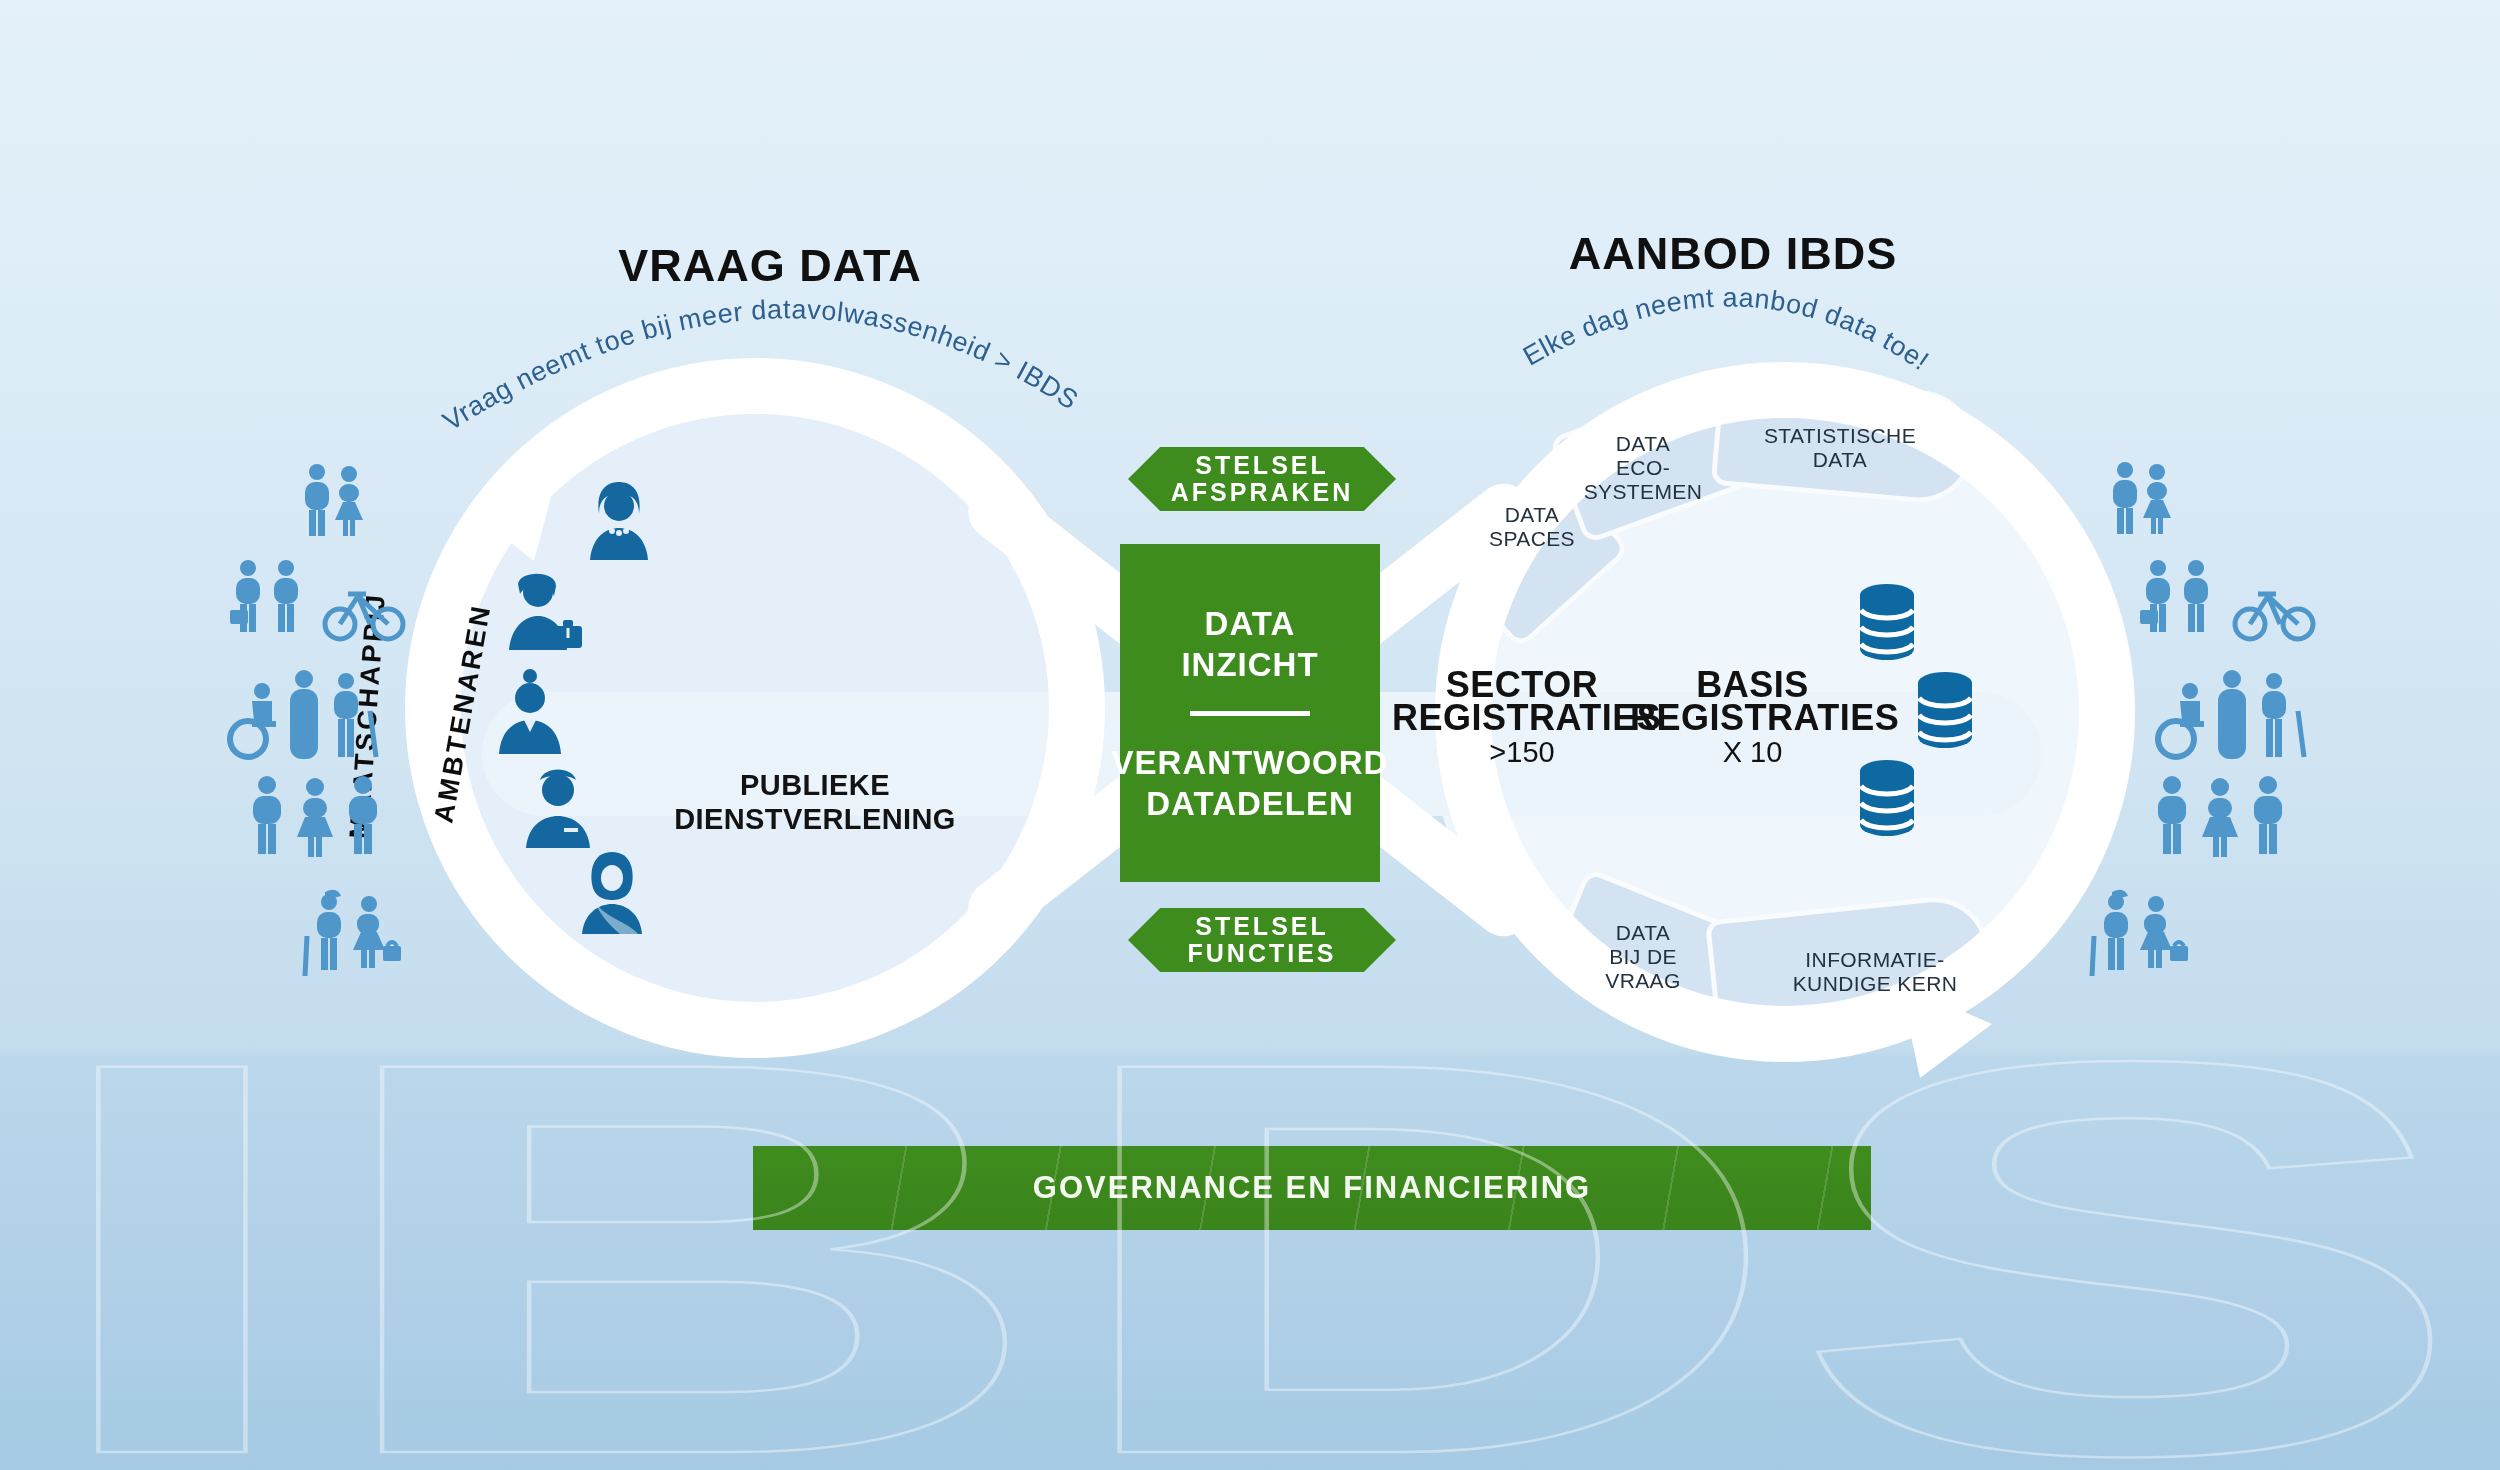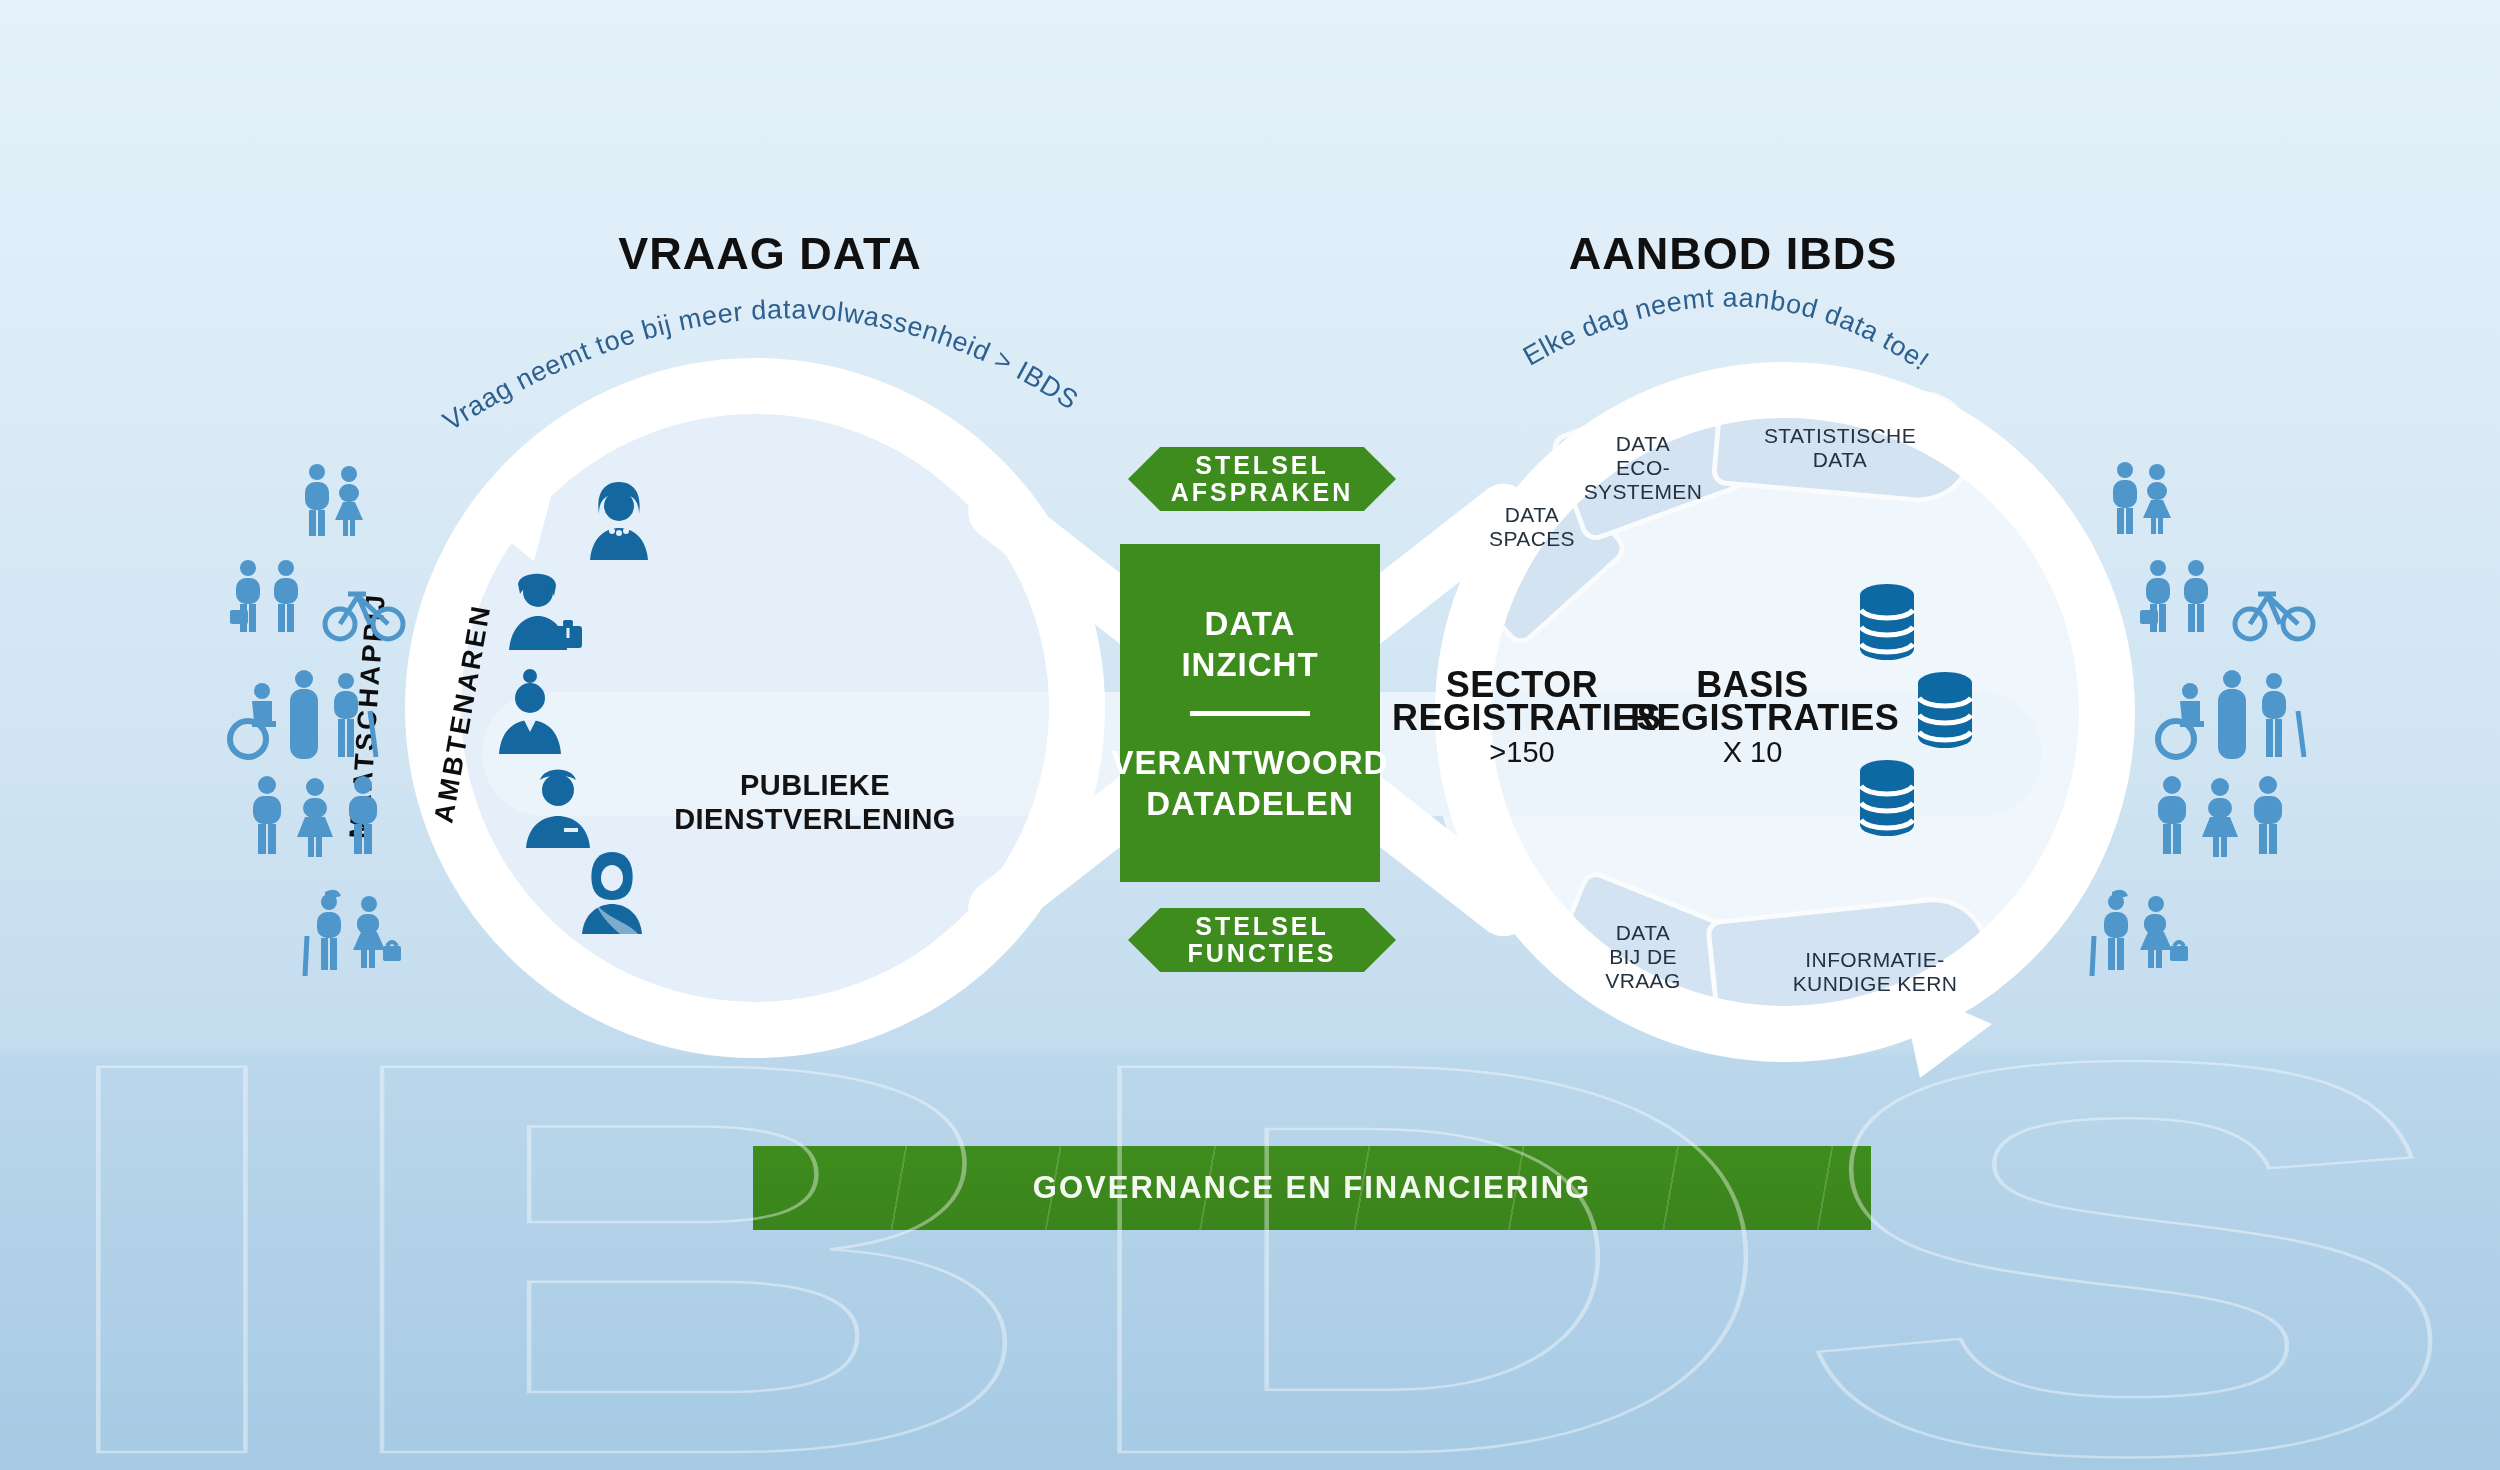--- a/index.html
+++ b/index.html
@@ -77,21 +77,21 @@
     <polygon points="562,455 476,515 534,561" fill="#ffffff"></polygon>
     <polygon points="1992,1024 1900,984 1920,1078" fill="#ffffff"></polygon>
     <text font-size="27" fill="#2d608f" letter-spacing="0.6" font-weight="400">
       <textPath href="#arcL" startOffset="50%" text-anchor="middle">Vraag neemt toe bij meer datavolwassenheid &gt; IBDS</textPath>
     </text>
     <text font-size="27" fill="#2d608f" letter-spacing="0.6" font-weight="400">
       <textPath href="#arcR" startOffset="50%" text-anchor="middle">Elke dag neemt aanbod data toe!</textPath>
     </text>
   </svg>
 
-  <div class="abs big-title" style="left:560px;top:228px;">VRAAG DATA</div>
+  <div class="abs big-title" style="left:560px;top:240px;">VRAAG DATA</div>
   <div class="abs big-title" style="left:1523px;top:228px;">AANBOD IBDS</div>
 
   <div class="abs vlabel" style="left:208px;top:700px;transform:rotate(-86deg);">MAATSCHAPPIJ</div>
   <div class="abs vlabel" style="left:303px;top:698px;transform:rotate(-80deg);">AMBTENAREN</div>
 
   <div class="abs section-head" style="left:635px;top:768px;">
     <div>PUBLIEKE</div>
     <div>DIENSTVERLENING</div>
   </div>
 

